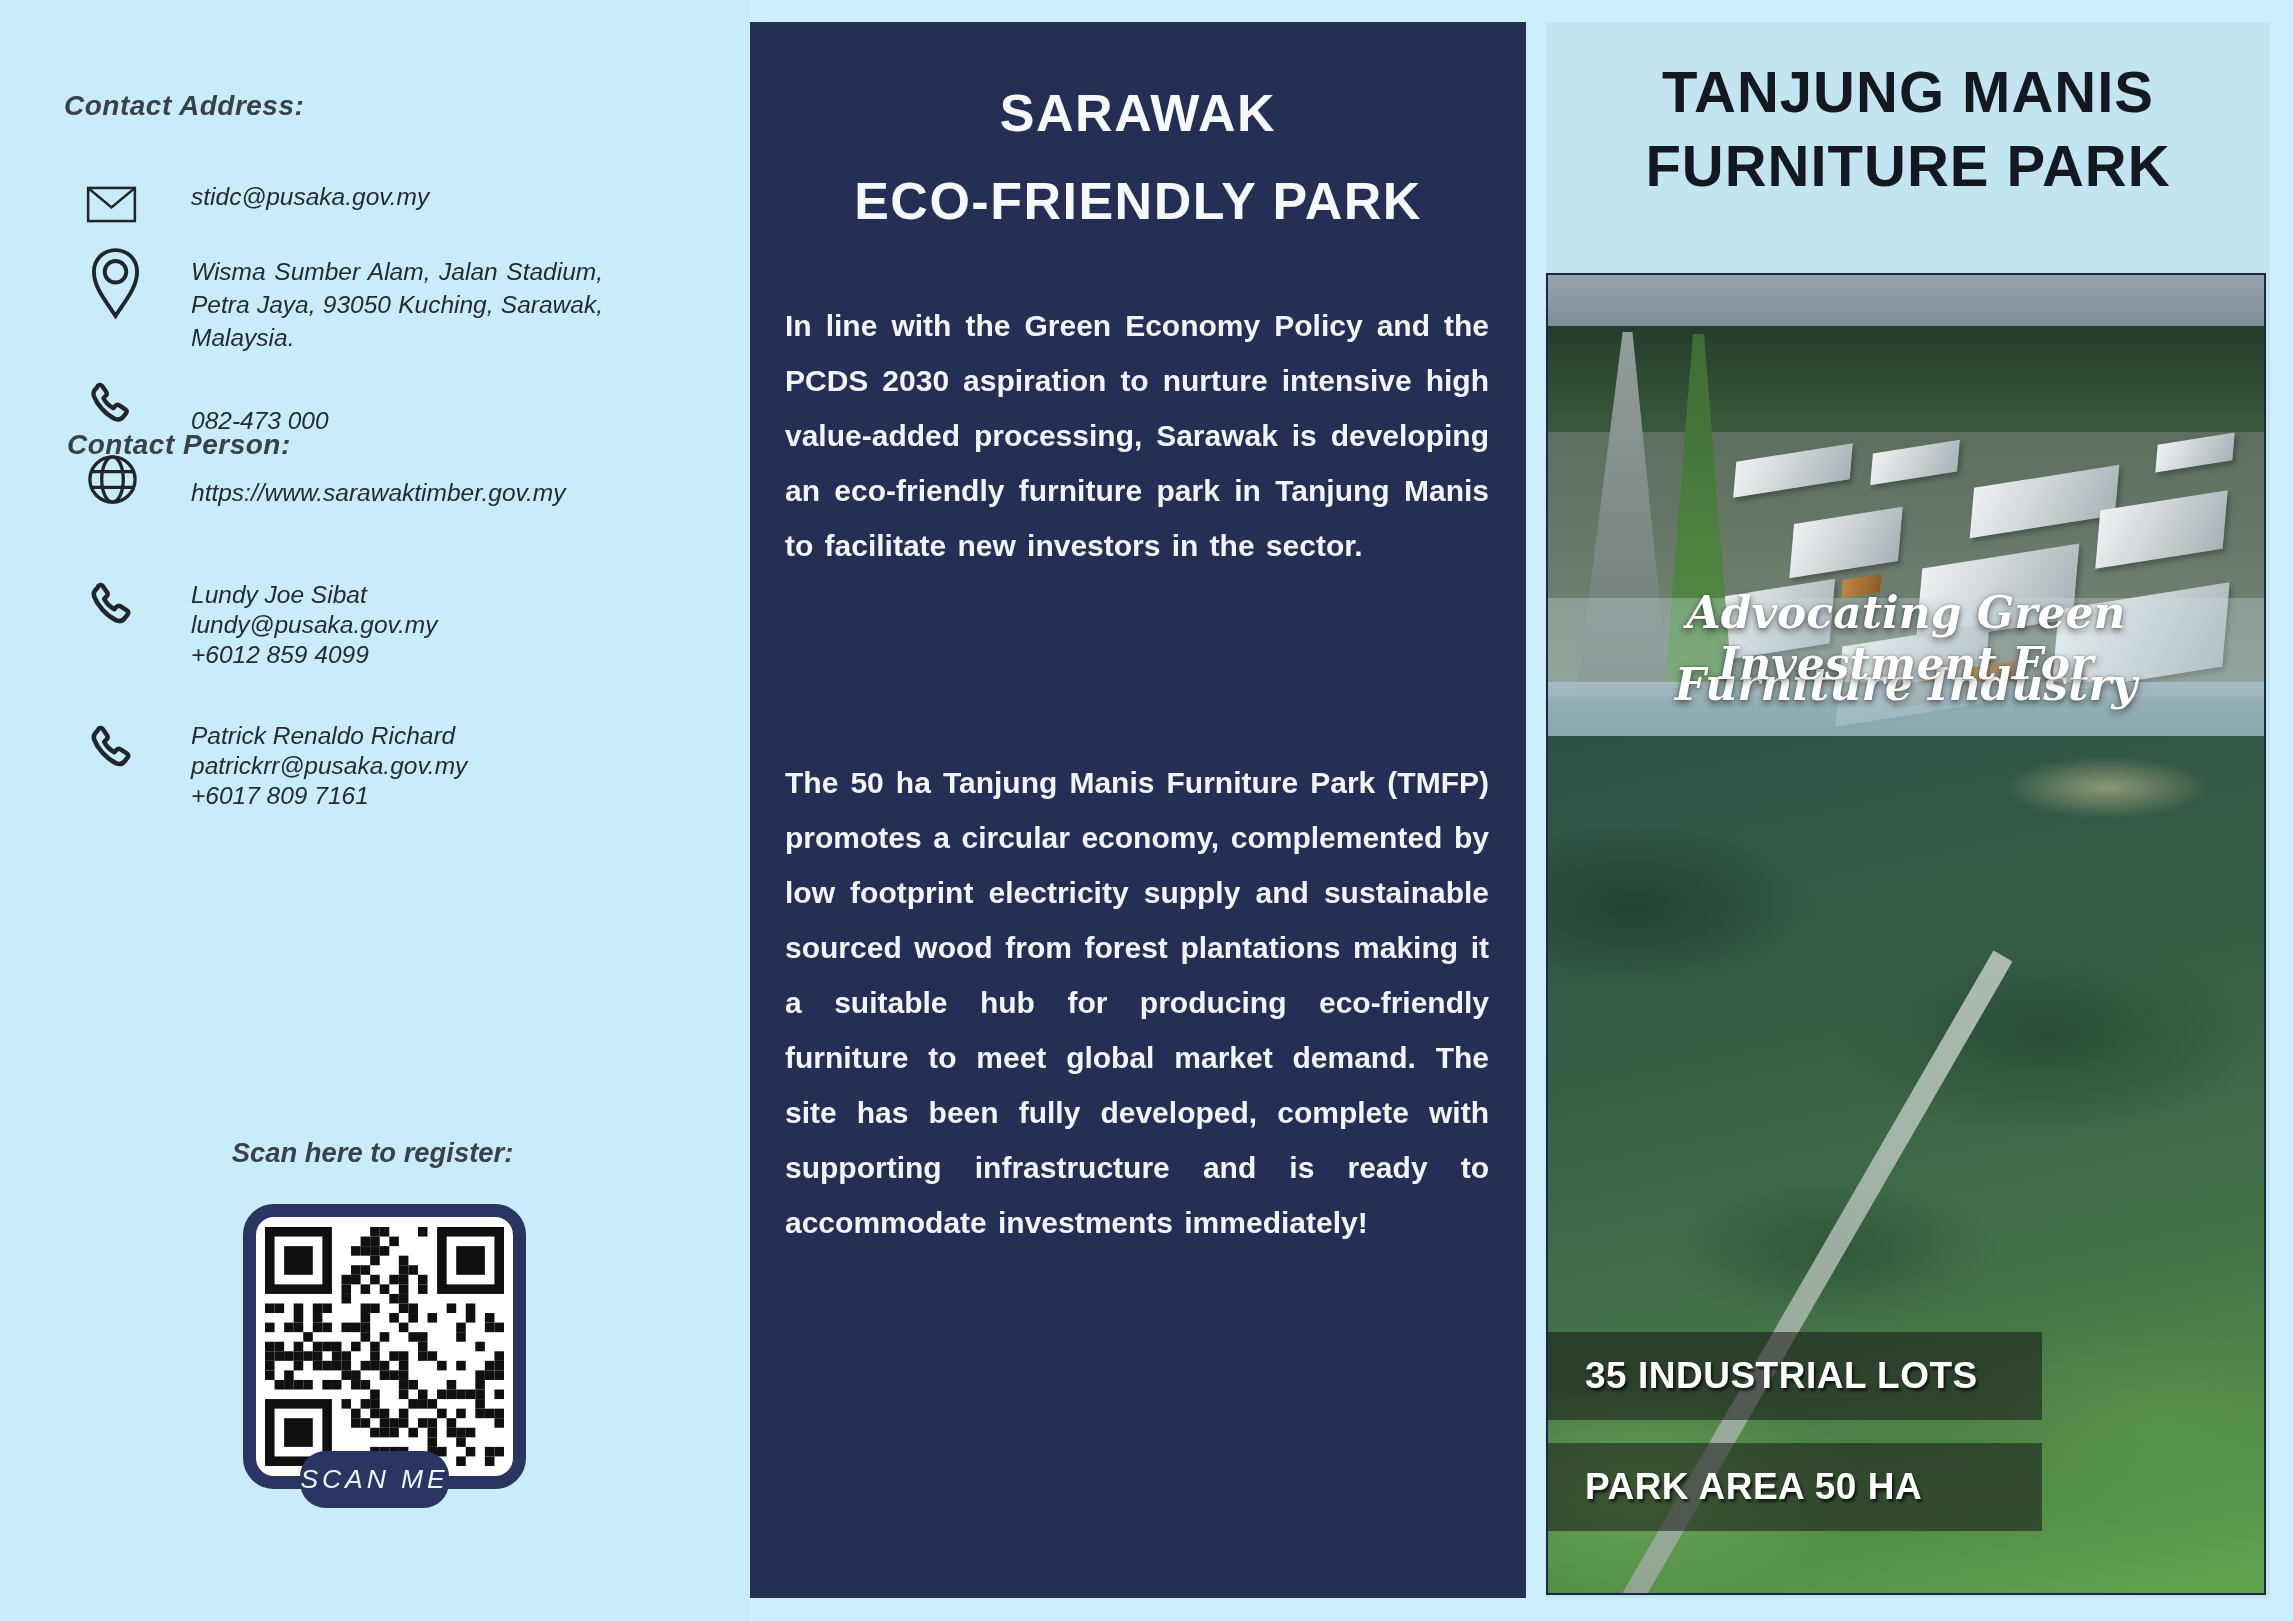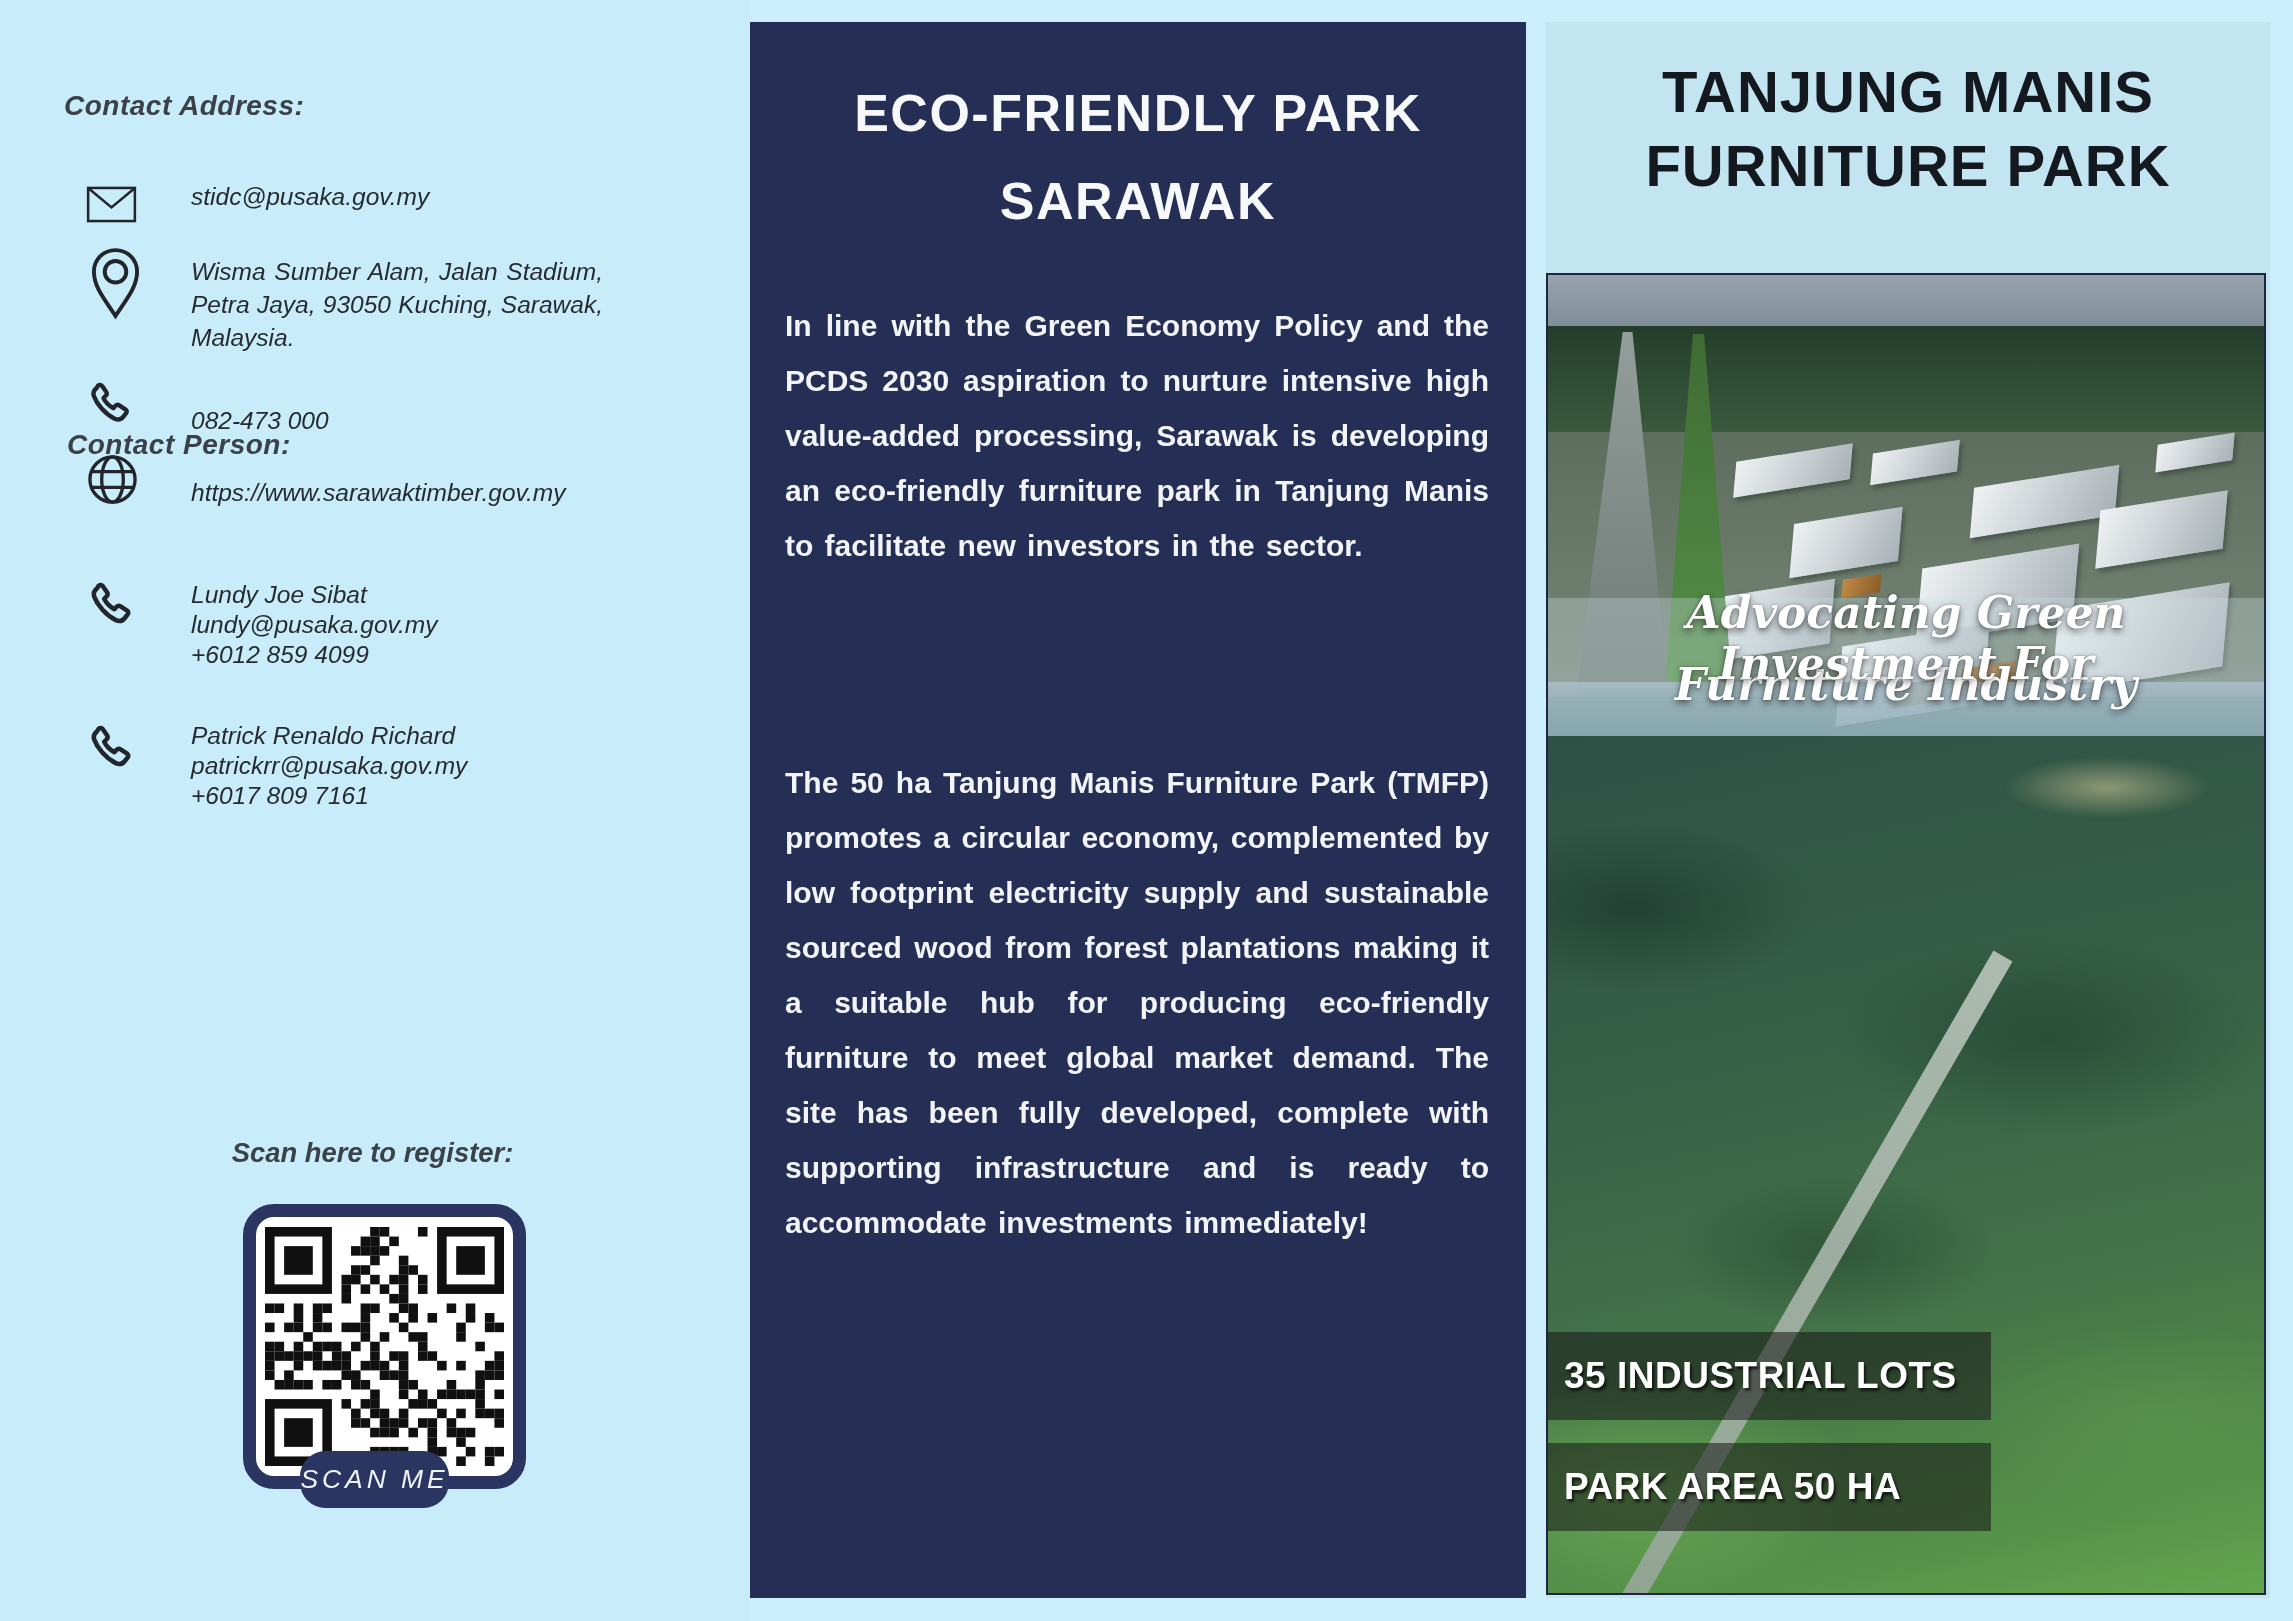--- a/index.html
+++ b/index.html
@@ -70,22 +70,22 @@
       radial-gradient(ellipse 235px 108px at 40% 60%, rgba(22,52,34,0.4), transparent 70%),
       radial-gradient(ellipse 314px 157px at 12% 88%, rgba(128,200,92,0.5), transparent 72%),
       radial-gradient(ellipse 274px 137px at 85% 80%, rgba(96,160,78,0.4), transparent 72%),
       linear-gradient(168deg,#2e5146 0%,#375f46 35%,#457448 65%,#559148 88%,#63a64f 100%);}
   .ph-forest-road{position:absolute;left:243px;top:627px;width:21.6px;height:804px;background:linear-gradient(#c2ccc4,#97a49b);opacity:0.85;transform:rotate(30deg);}
   .ph-caption{position:absolute;left:0;width:100%;text-align:center;color:#ffffff;z-index:4;
     font-family:"DejaVu Serif", serif;font-style:italic;font-weight:bold;font-size:44px;
     text-shadow:0 2.9px 7.8px rgba(0,0,0,0.55), 0 0 2px rgba(0,0,0,0.4);}
   .ph-caption1{top:312px;}
   .ph-caption2{top:384px;}
-  .badge{position:absolute;left:0;width:443px;height:88px;background:rgba(22,22,22,0.55);z-index:4;
-    display:flex;align-items:center;padding-left:16px;box-sizing:border-box;
+  .badge{position:absolute;left:0;width:494px;height:88px;background:rgba(22,22,22,0.55);z-index:4;
+    display:flex;align-items:center;padding-left:37px;box-sizing:border-box;
     color:#ffffff;font-weight:bold;font-size:37px;letter-spacing:0.5px;
     text-shadow:2px 2.9px 2.9px rgba(0,0,0,0.65);}
   .badge1{top:1057px;}
   .badge2{top:1168px;}
 </style>
 </head>
 <body>
 
 <div class="page">
 
@@ -347,22 +347,22 @@
           <rect x="0" y="180" width="70" height="70" fill="#101010"></rect>
           <rect x="10" y="190" width="50" height="50" fill="#ffffff"></rect>
           <rect x="20" y="200" width="30" height="30" fill="#101010"></rect>
         </svg>
     </div>
     <div class="scan-pill">SCAN ME</div>
   </div>
 
   <div class="mid-panel">
     <div class="mid-title">
+      <div>SARAWAK</div>
       <div>ECO-FRIENDLY PARK</div>
-      <div>SARAWAK</div>
     </div>
     <div class="mid-para mid-para1">In line with the Green Economy Policy and the PCDS 2030 aspiration to nurture intensive high value-added processing, Sarawak is developing an eco-friendly furniture park in Tanjung Manis to facilitate new investors in the sector.</div>
     <div class="mid-para mid-para2">The 50 ha Tanjung Manis Furniture Park (TMFP) promotes a circular economy, complemented by low footprint electricity supply and sustainable sourced wood from forest plantations making it a suitable hub for producing eco-friendly furniture to meet global market demand. The site has been fully developed, complete with supporting infrastructure and is ready to accommodate investments immediately!</div>
   </div>
 
   <div class="right-card">
     <div class="right-title">
       <div>TANJUNG MANIS</div>
       <div>FURNITURE PARK</div>
     </div>

